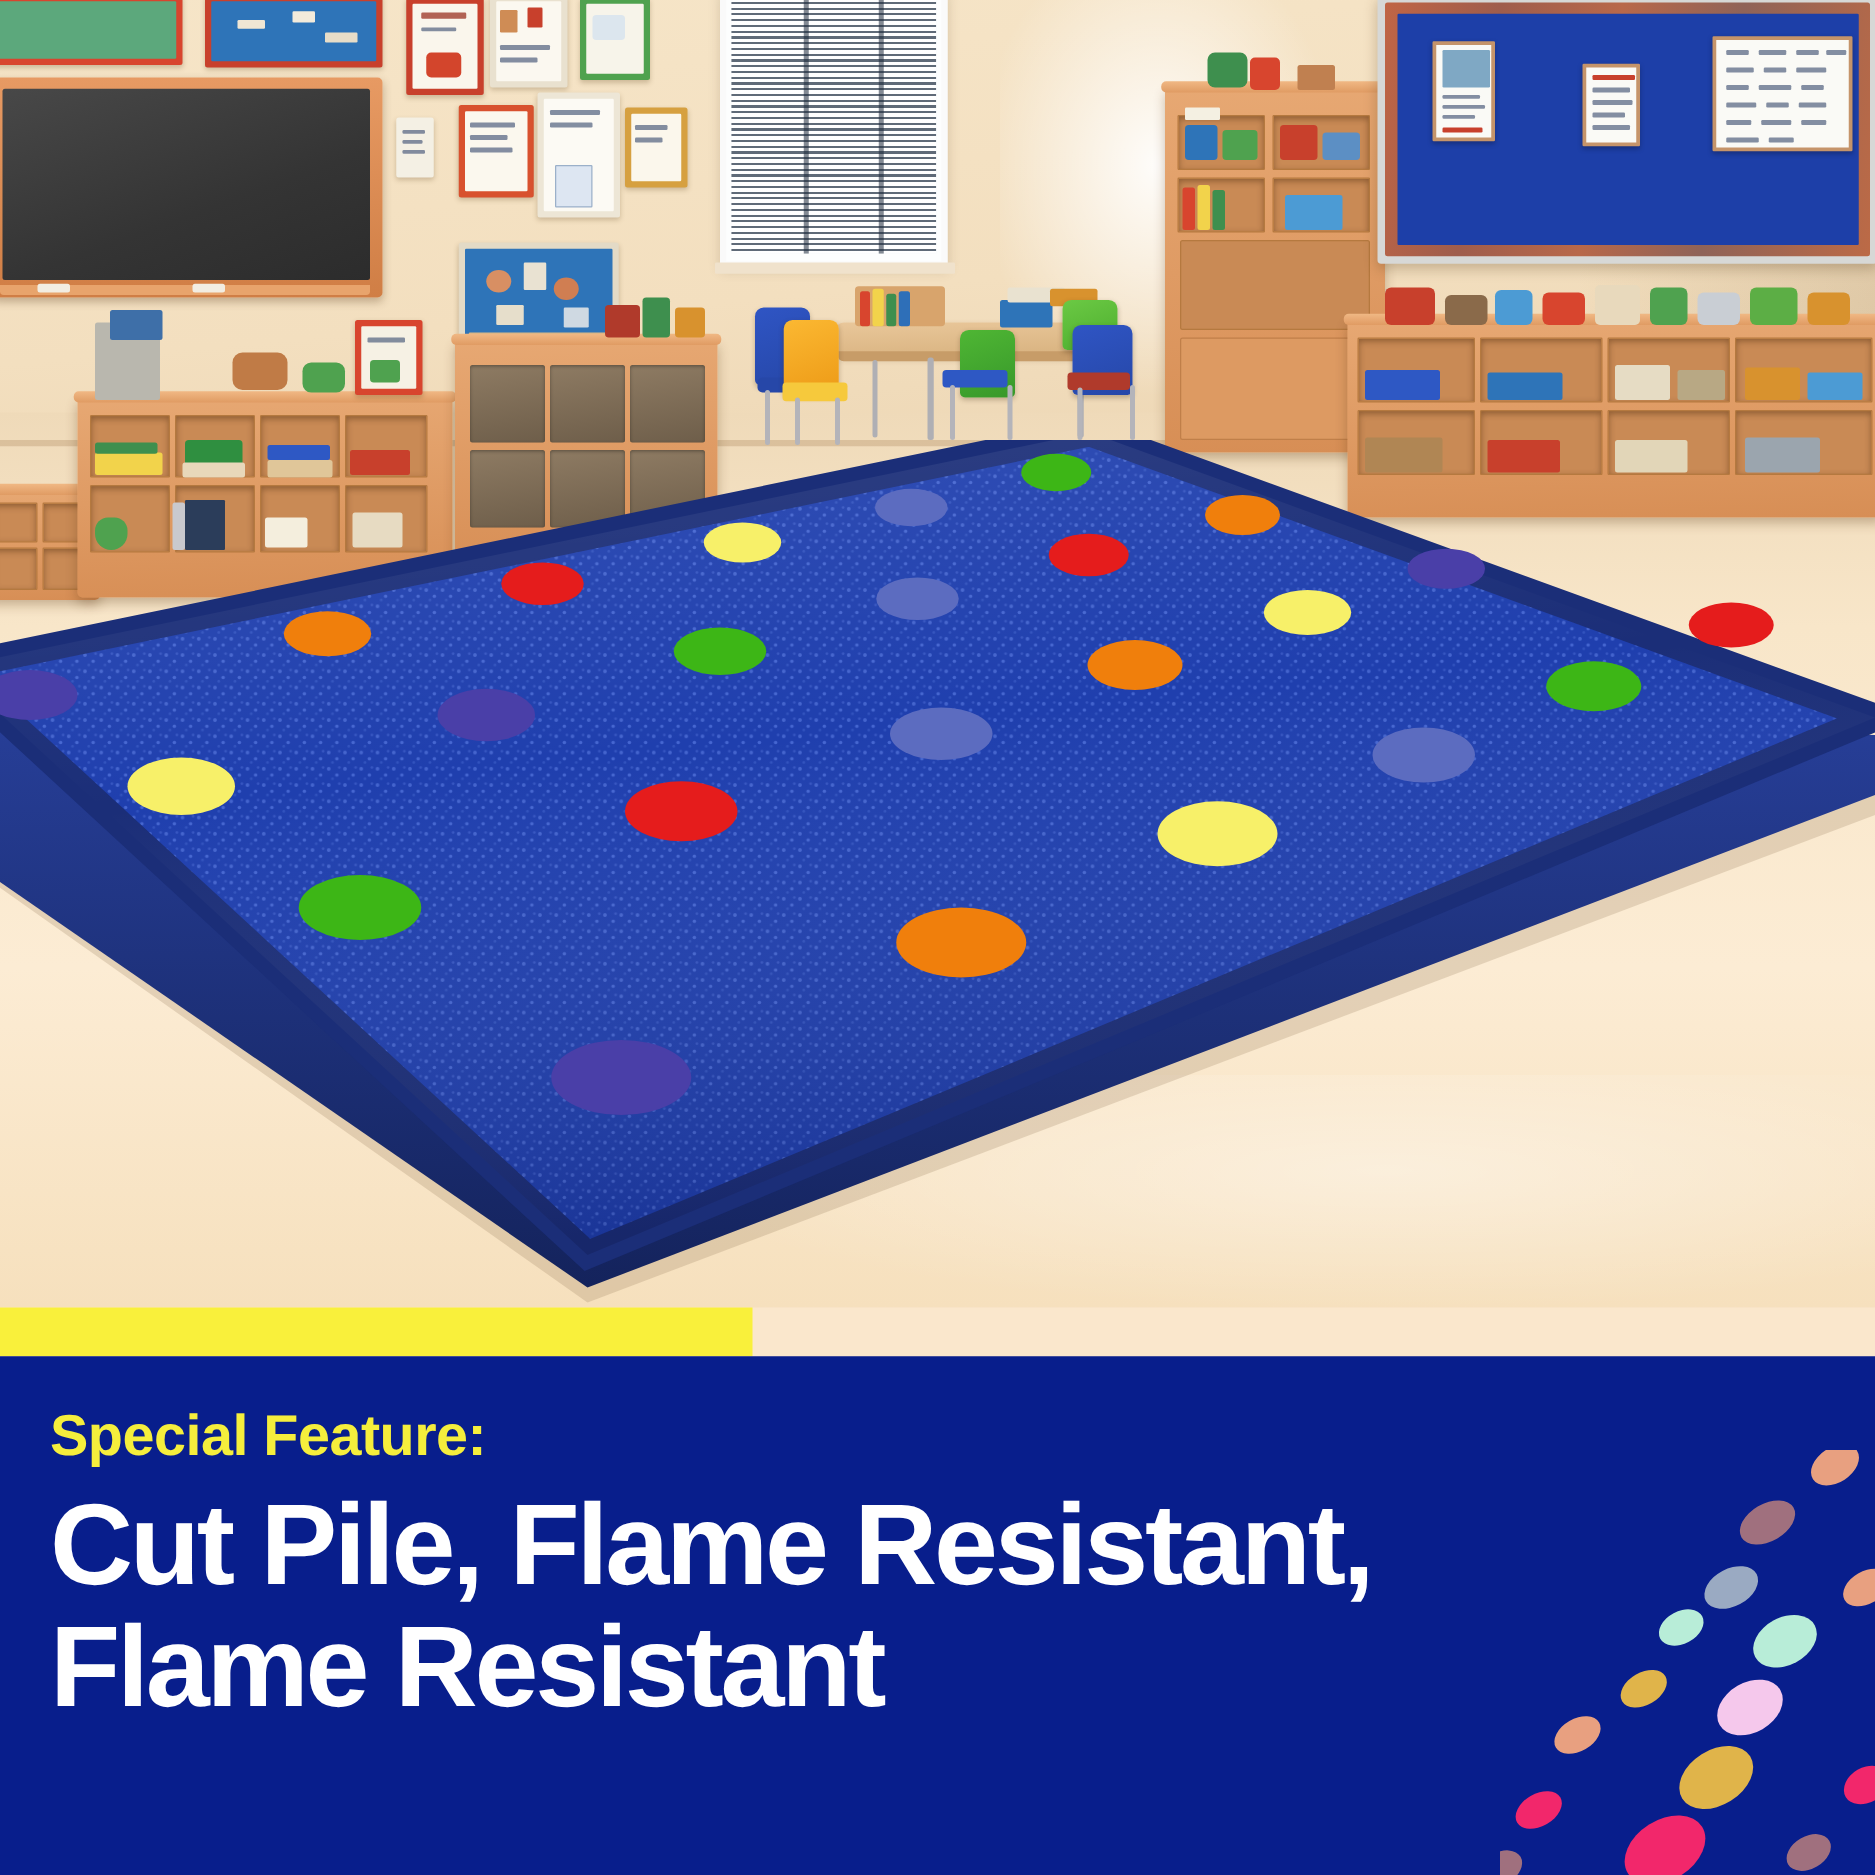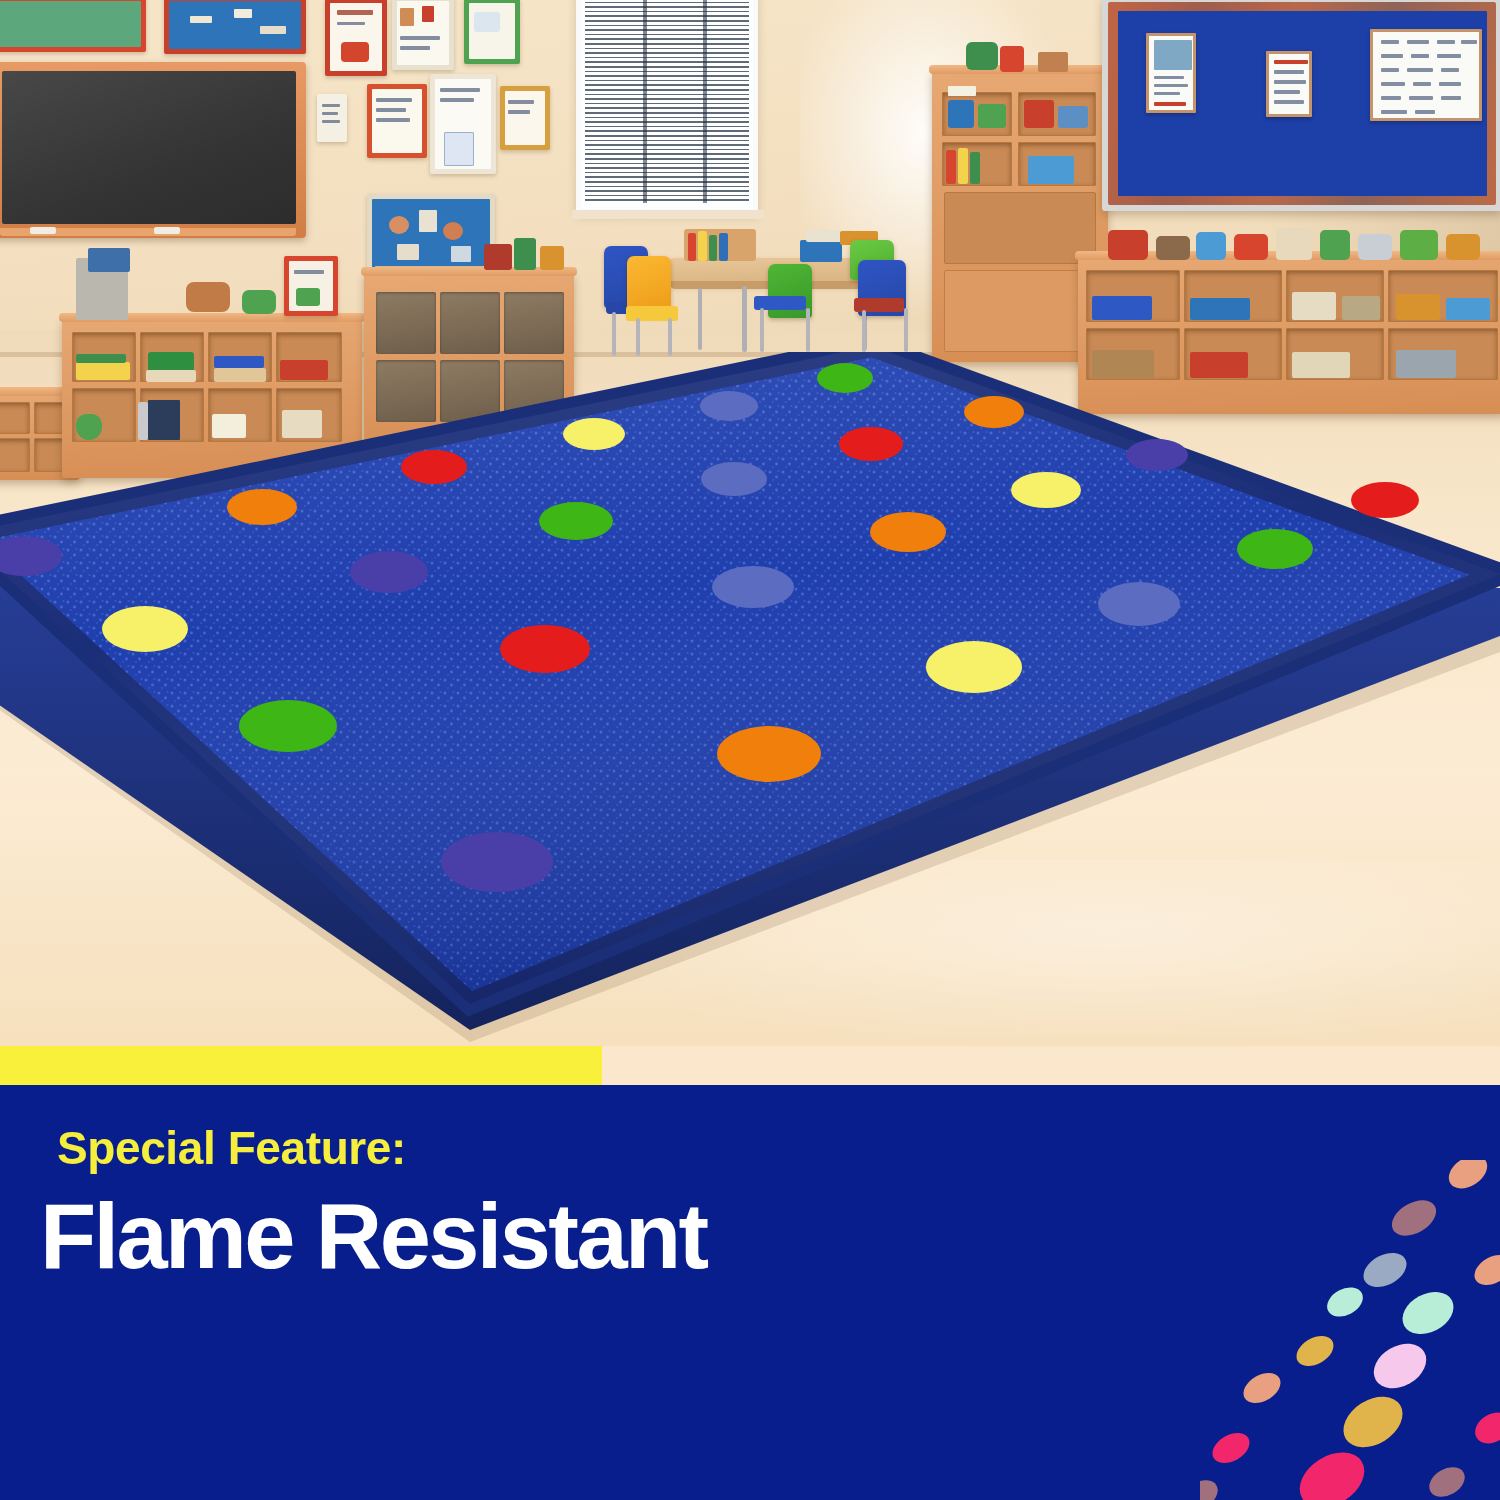--- a/index.html
+++ b/index.html
@@ -81,21 +81,21 @@
     box-shadow:0 2px 4px rgba(0,0,0,.25);}
   .txtline{position:absolute;background:#5B6A86;border-radius:1px;opacity:.75;}
 
   
   .rug-wrap{position:absolute;left:0;top:352px;width:1500px;height:700px;}
 
   
   .yellow-tab{position:absolute;left:0;top:1046px;width:602px;height:39px;}
   .banner{position:absolute;left:0;top:1085px;width:1500px;height:415px;overflow:hidden;}
   .banner-copy{position:absolute;left:40px;top:40px;width:1360px;}
-  .eyebrow{font-size:46px;font-weight:700;letter-spacing:-.4px;line-height:1.04;margin:0 0 14px 17px;}
+  .eyebrow{font-size:46px;font-weight:700;letter-spacing:-.4px;line-height:1.04;margin:0 0 14px 0;}
   .headline{font-size:92px;font-weight:700;letter-spacing:-2.6px;line-height:1.07;margin:0;}
   .confetti{position:absolute;right:0;bottom:0;width:300px;height:340px;pointer-events:none;}
 </style>
 </head>
 <body>
 
 <div id="stage" style="background: rgb(250, 231, 204);">
 
   <div class="photo">
     <div class="wall-back"></div>
@@ -420,20 +420,21 @@
           </g>
       </svg>
     </div>
   </div>
 
   <div class="yellow-tab" style="background: rgb(249, 240, 59);"></div>
 
   <div class="banner" style="background: rgb(8, 30, 140);">
     <div class="banner-copy">
       <p class="eyebrow" style="color: rgb(245, 238, 60);">Special Feature:</p>
+      <p class="headline" style="color: rgb(255, 255, 255);">Cut Pile, Flame Resistant,</p>
       <p class="headline" style="color: rgb(255, 255, 255);">Flame Resistant</p>
     </div>
     <svg class="confetti" viewBox="0 0 300 340">
       <g id="confetti-layer">
           <ellipse cx="268" cy="12" rx="21" ry="14" fill="#E8A080" transform="rotate(-33 268 12)"></ellipse>
           <ellipse cx="214" cy="58" rx="24" ry="15" fill="#A0707E" transform="rotate(-30 214 58)"></ellipse>
           <ellipse cx="185" cy="110" rx="23" ry="15" fill="#9AAAC2" transform="rotate(-28 185 110)"></ellipse>
           <ellipse cx="293" cy="110" rx="20" ry="13" fill="#E8A080" transform="rotate(-30 293 110)"></ellipse>
           <ellipse cx="145" cy="142" rx="19" ry="13" fill="#B8EDD8" transform="rotate(-28 145 142)"></ellipse>
           <ellipse cx="228" cy="153" rx="27" ry="19" fill="#B8EDD8" transform="rotate(-28 228 153)"></ellipse>

